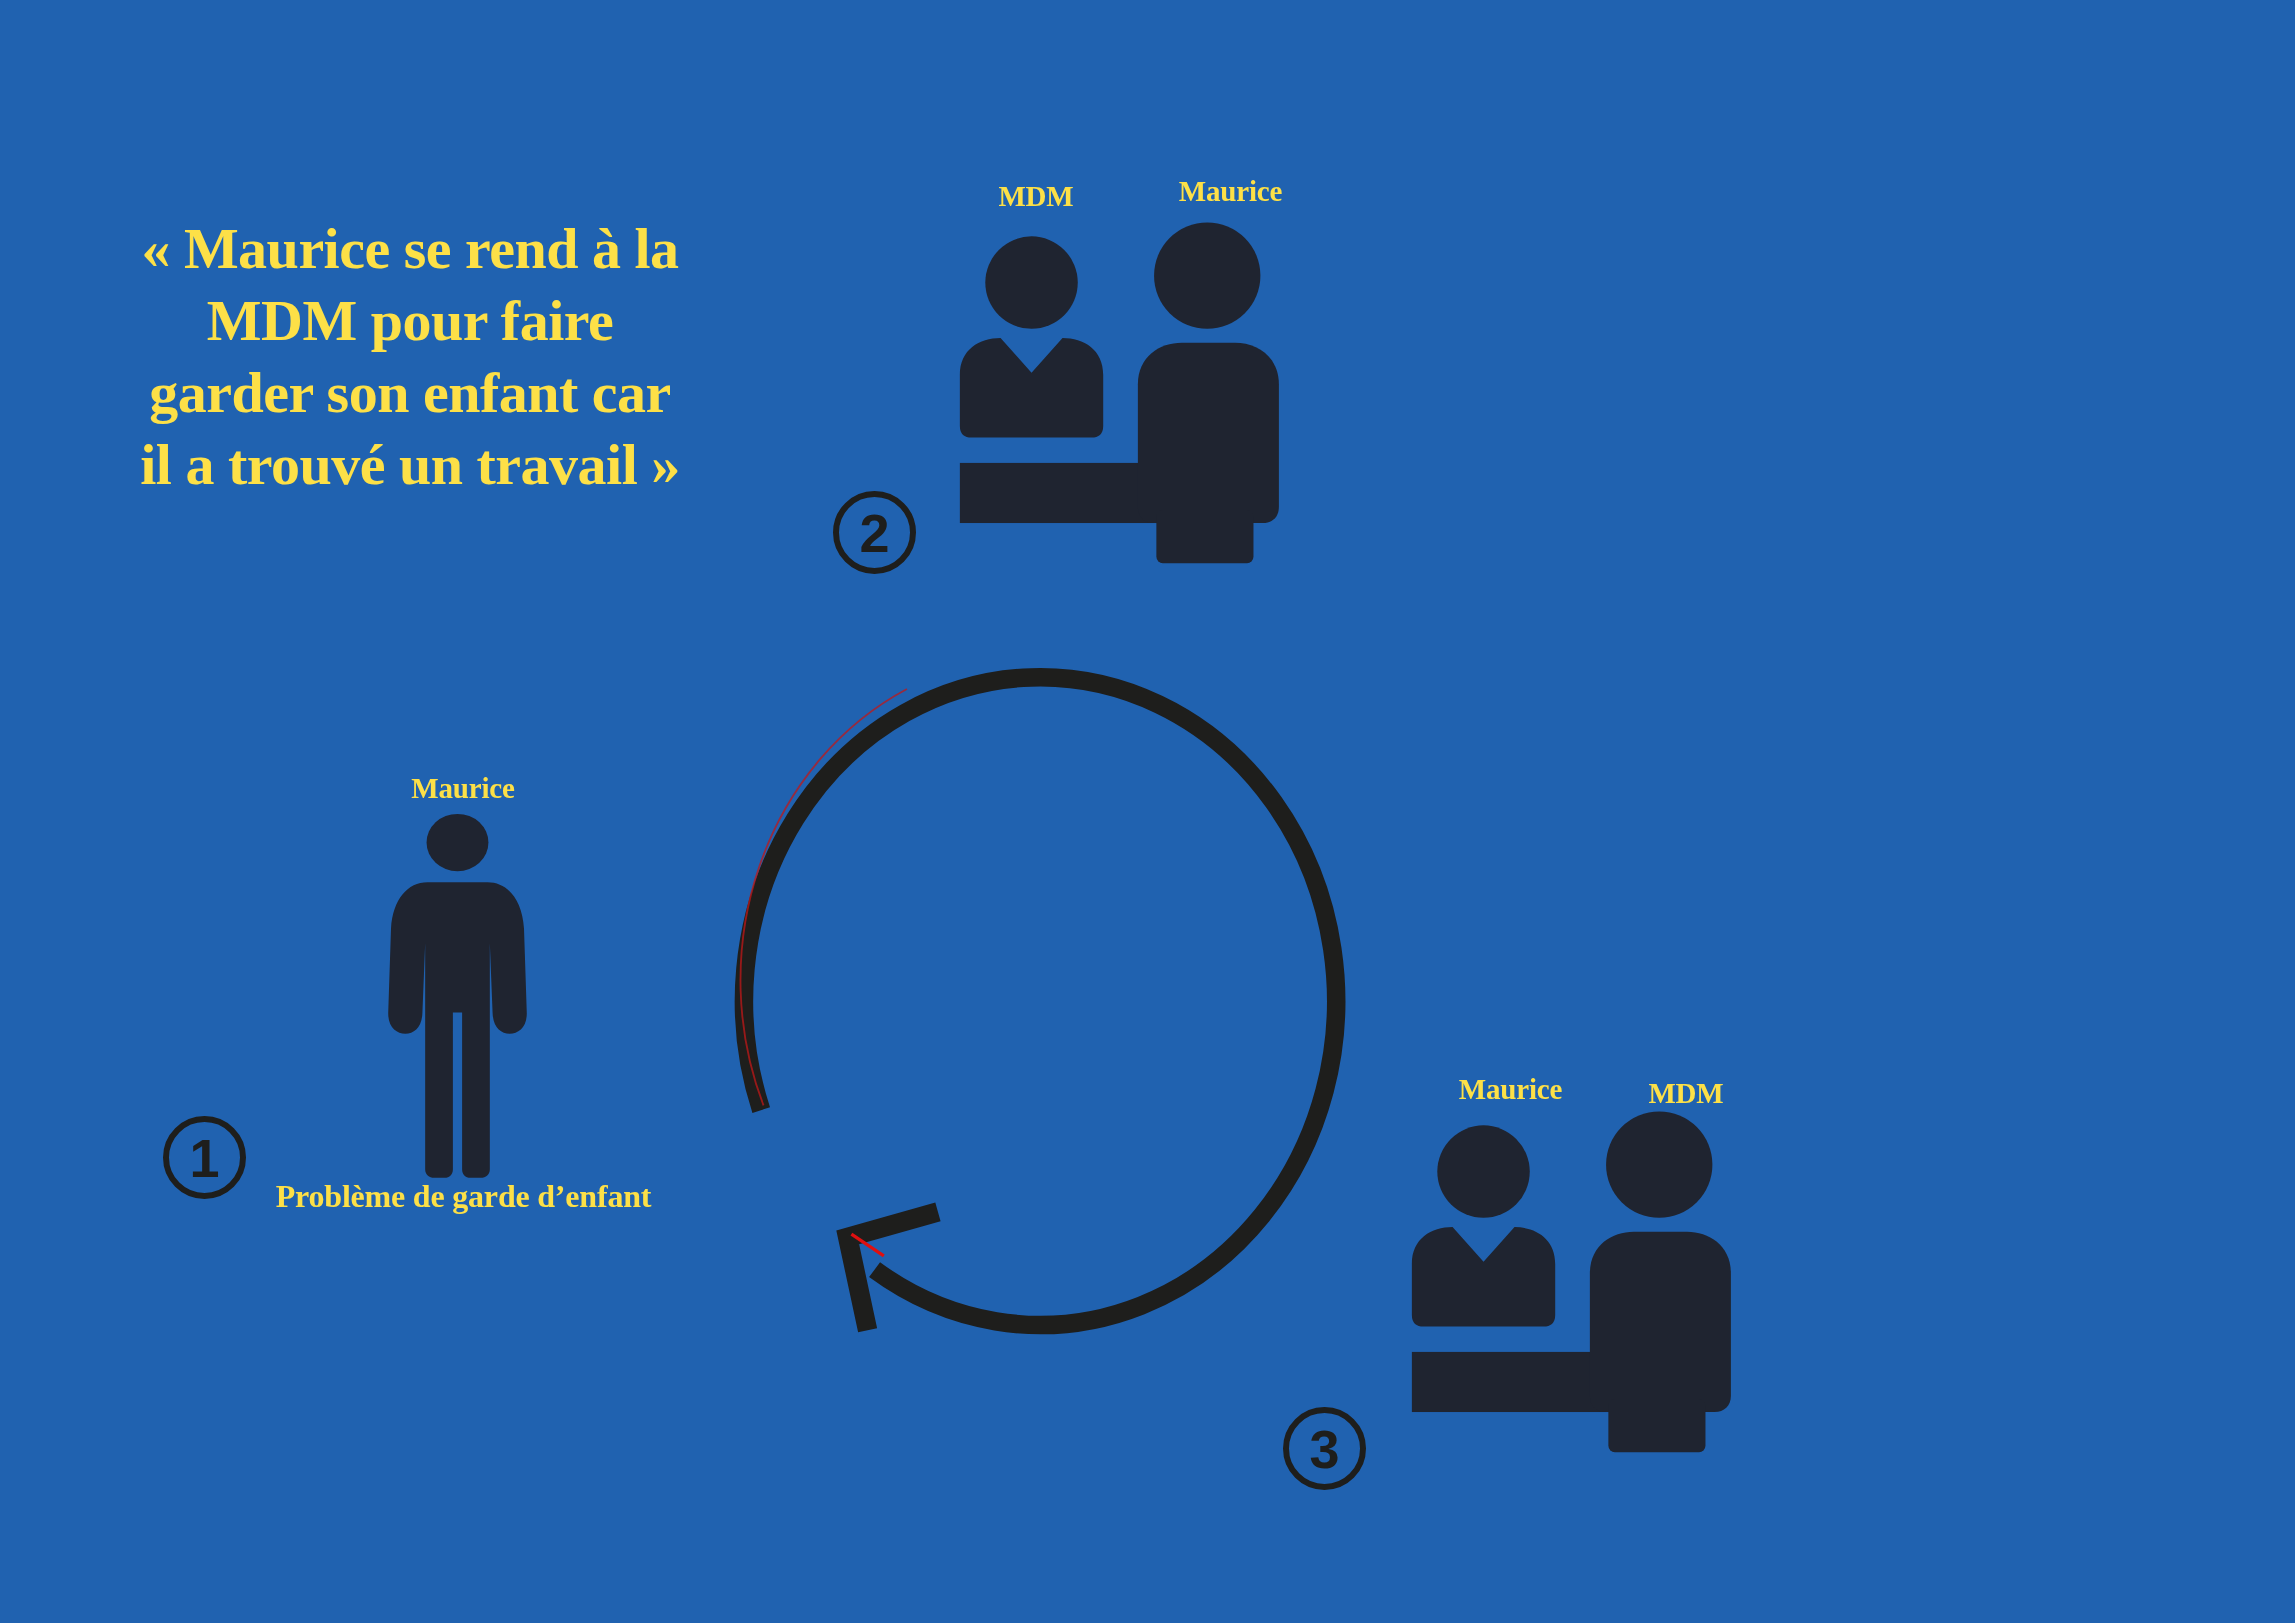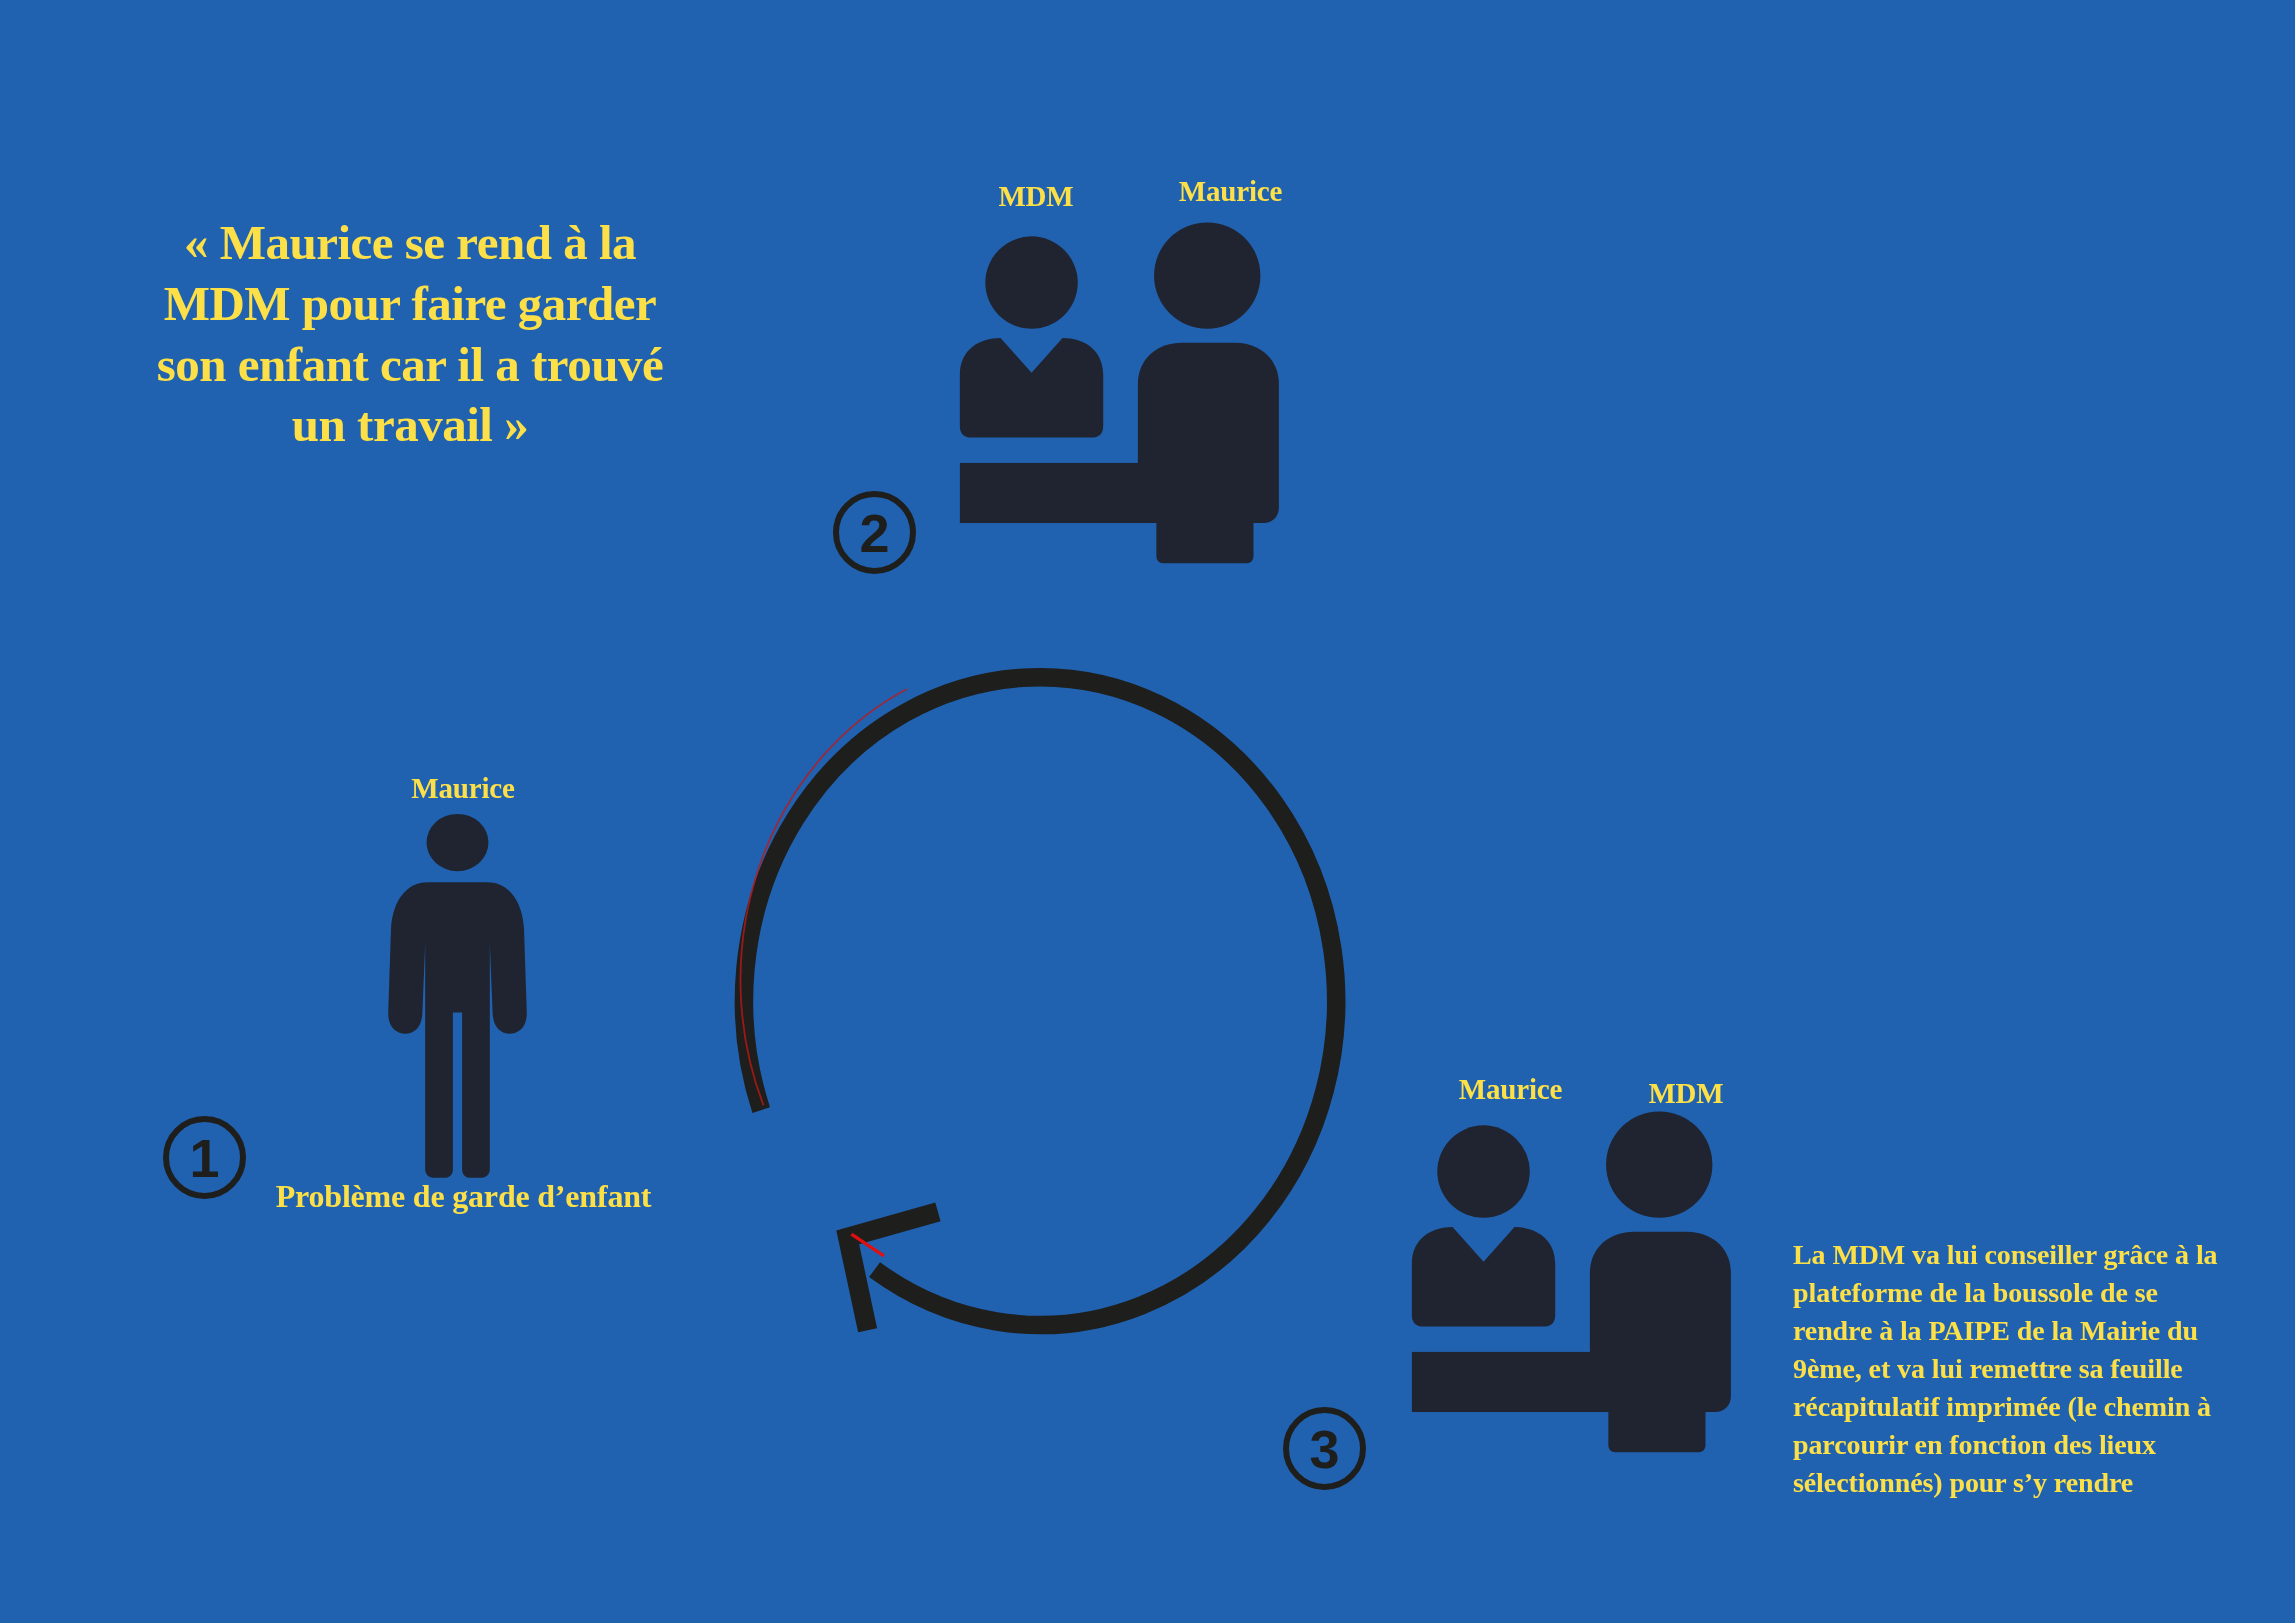--- a/index.html
+++ b/index.html
@@ -23,21 +23,21 @@
     font-family: Liberation Serif, serif;
     white-space: pre-line;
   }
 
   
   #title-quote {
     left: 130px;
     top: 213px;
     width: 560px;
     text-align: center;
-    font-size: 49px;
+    font-size: 58px;
     line-height: 1.24;
     letter-spacing: -0.5px;
   }
 
   
   .step-circle {
     position: absolute;
     border: 6.5px solid #1e1e1c;
     border-radius: 50%;
     color: #1e1e1c;
@@ -230,16 +230,15 @@
                  C 673 250 720 280 720 340
                  L 720 605
                  C 720 628 705 640 685 640
                  L 450 640
                  C 428 640 415 628 415 605 Z"></path>
         <rect x="455" y="612" width="210" height="115" rx="14"></rect>
       </g>
     </svg>
   </div>
 
-  <div class="txt body-text" id="body-3">La MDM va lui conseiller grâce à la plateforme de la boussole de se rendre à la PAIPE de la Mairie du 9ème, et va lui remettre sa feuille récapitulatif imprimée (le chemin à parcourir en fonction des lieux sélectionnés) pour s’y rendre</div>
 
 </div>
 
 
 </body></html>

